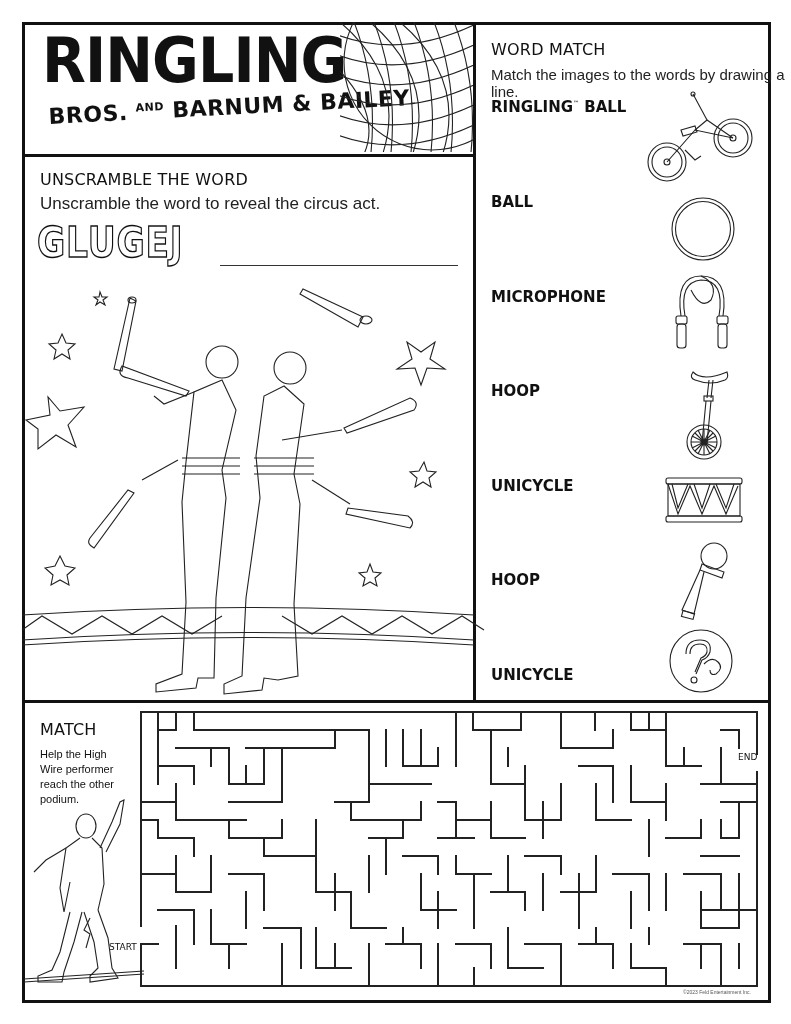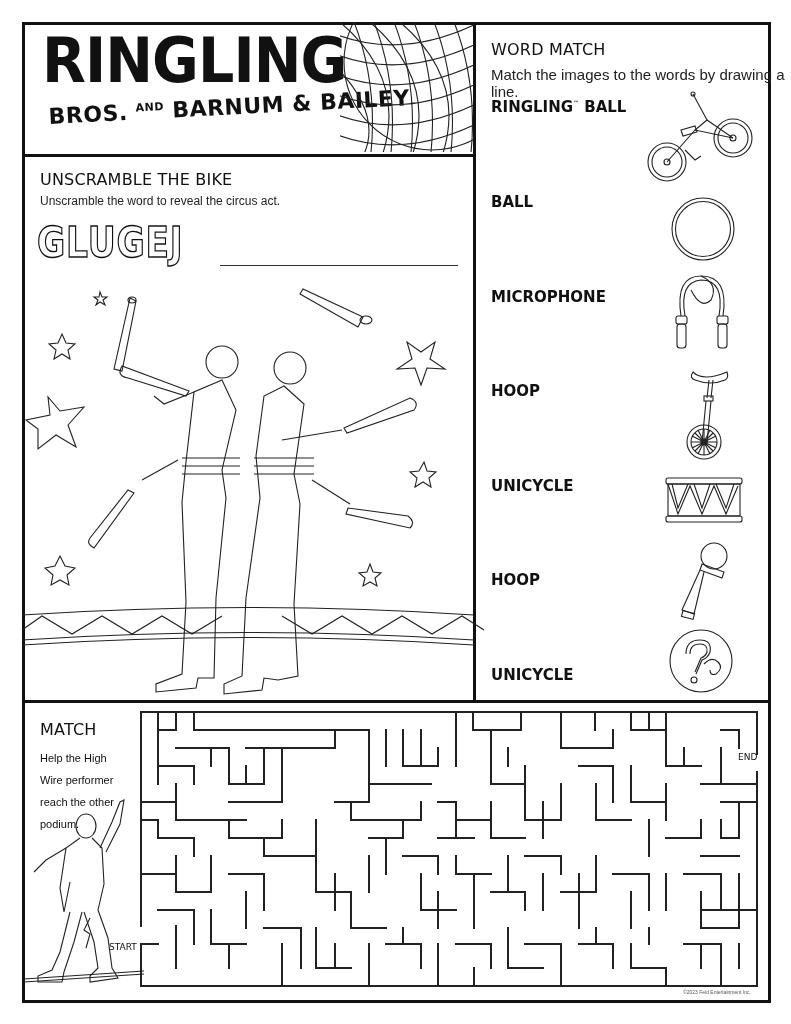--- a/index.html
+++ b/index.html
@@ -7,27 +7,27 @@
   .frame{position:absolute;left:22px;top:22px;width:743px;height:975px;border:3px solid #111;box-sizing:content-box;}
   .vdiv{position:absolute;left:473px;top:22px;width:3px;height:681px;background:#111;}
   .hdiv-top{position:absolute;left:22px;top:154px;width:453px;height:3px;background:#111;}
   .hdiv-mid{position:absolute;left:22px;top:700px;width:746px;height:3px;background:#111;}
   .abs{position:absolute;}
   .logo-main{left:42px;top:30px;font-family:"DejaVu Sans",sans-serif;font-weight:900;font-size:62px;letter-spacing:-1px;line-height:1;transform:scaleX(0.92);transform-origin:left top;}
   .logo-sub{left:48px;top:104px;font-family:"DejaVu Sans",sans-serif;font-weight:bold;font-size:22px;letter-spacing:0.5px;transform:rotate(-3deg);transform-origin:left top;white-space:nowrap;}
   .logo-sub .and{font-size:11px;vertical-align:8px;}
   .logo-sub .tm{font-size:6px;vertical-align:-2px;}
   .h2{font-family:"DejaVu Sans",sans-serif;font-weight:normal;font-size:16px;letter-spacing:0.2px;}
-  .sub{font-size:12px;color:#222;}
+  .sub{font-size:17px;color:#222;}
   .scramble{left:37px;top:222px;font-family:"DejaVu Sans",sans-serif;font-weight:bold;font-size:42px;color:#fff;-webkit-text-stroke:1.4px #111;letter-spacing:1px;transform:scaleX(0.82);transform-origin:left top;line-height:1;}
   .answer-line{left:220px;top:265px;width:238px;height:0;border-top:1.5px solid #333;}
   .wm-word{font-family:"DejaVu Sans",sans-serif;font-weight:bold;font-size:15px;left:491px;}
   .wm-word .tm{font-size:6px;vertical-align:7px;}
   .maze-title{left:40px;top:720px;}
-  .maze-desc{left:40px;top:747px;font-size:11px;line-height:22px;width:80px;}
+  .maze-desc{left:40px;top:747px;font-size:11px;line-height:15px;width:80px;}
   .start{left:109px;top:942px;font-family:"DejaVu Sans",sans-serif;font-weight:normal;font-size:9px;}
   .end{left:738px;top:752px;font-family:"DejaVu Sans",sans-serif;font-weight:normal;font-size:9px;}
   .copyright{left:683px;top:989px;font-size:5px;color:#555;}
   svg{position:absolute;overflow:visible;}
   .ln{stroke:#222;stroke-width:1.1;fill:none;}
   .mz{stroke:#222;stroke-width:2;stroke-linecap:square;fill:none;}
 </style>
 </head>
 <body>
 
@@ -62,21 +62,21 @@
         <path d="M-10 110 Q60 140 140 100"></path>
       <path d="M0 0 Q70 60 40 140"></path>
         <path d="M30 0 Q100 60 70 140"></path>
         <path d="M60 0 Q130 60 100 140"></path>
       <path d="M-20 30 Q50 90 20 140"></path>
     </g>
     <rect x="0" y="130" width="133" height="4" fill="#fff"></rect>
   </g>
 </svg>
 
-<div class="abs h2" style="left:40px;top:170px;">UNSCRAMBLE THE BIKE</div>
+<div class="abs h2" style="left:40px;top:170px;">UNSCRAMBLE THE WORD</div>
 <div class="abs sub" style="left:40px;top:194px;">Unscramble the word to reveal the circus act.</div>
 <div class="abs scramble">GLUGEJ</div>
 <div class="abs answer-line"></div>
 
 <svg style="left:22px;top:280px;" width="452" height="420" viewBox="0 0 452 420">
 
   <g class="ln">
     <path d="M78 12 l2 5 5 0 -4 3 2 5 -5 -3 -4 3 2 -5 -4 -3 5 0z"></path>
     <path d="M40 54 l4 9 9 1 -7 6 2 9 -8 -5 -8 5 2 -9 -7 -6 9 -1z"></path>
     <path d="M413 62 l-5 17 15 10 -18 -1 -6 17 -6 -17 -18 1 15 -10 -5 -17 14 10z"></path>

